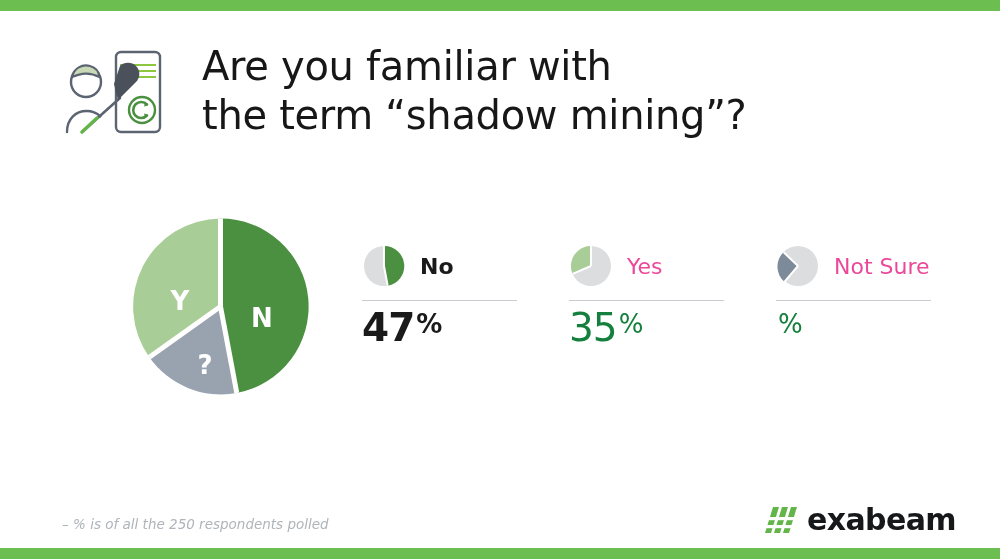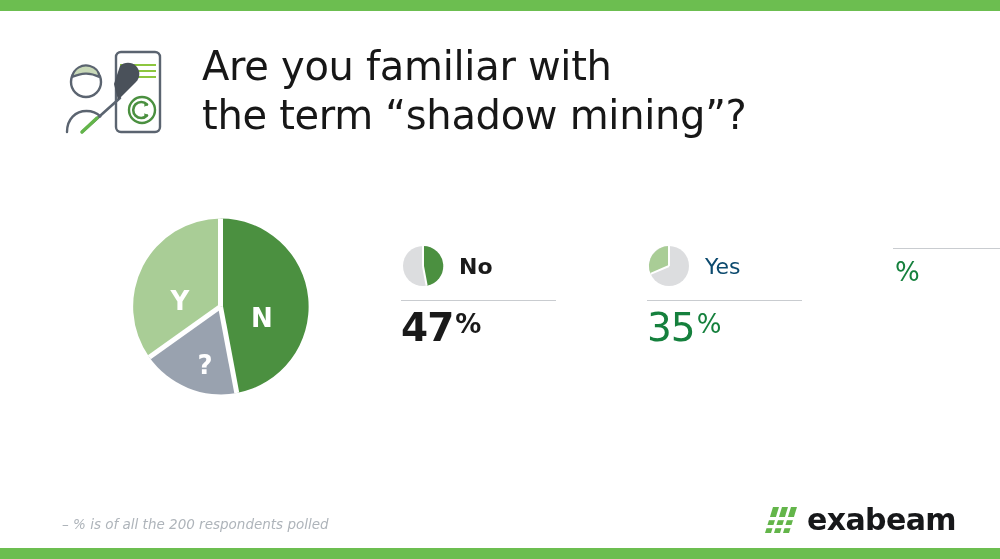--- a/index.html
+++ b/index.html
@@ -75,21 +75,20 @@
   
   .stats {
     position: absolute;
     left: 362px;
     top: 240px;
     display: flex;
     gap: 52px;
   }
   .stat {
     width: 155px;
-    margin-left: 39px;
   }
   .stat-head {
     display: flex;
     align-items: center;
     height: 52px;
   }
   .stat-mini {
     flex: 0 0 auto;
     width: 44px;
     height: 44px;
@@ -124,21 +123,21 @@
     font-family: "DejaVu Sans", sans-serif;
     margin-left: 2px;
     margin-top: 2px;
     line-height: 1;
   }
 
   .stat.primary .stat-label,
   .stat.primary .stat-num,
   .stat.primary .stat-pct { color: #1a1a1a; font-weight: 700; }
 
-  .stat.secondary .stat-label { color: #0c4a6e; font-weight: 400; }
+  .stat.secondary .stat-label { color: #ec4899; font-weight: 400; }
   .stat.secondary .stat-num,
   .stat.secondary .stat-pct { color: #15803d; font-weight: 400; }
 
   
   .footnote {
     position: absolute;
     left: 62px;
     bottom: 27px;
     font-size: 13.5px;
     font-style: italic;
@@ -258,29 +257,41 @@
         <div class="stat-label">Yes</div>
       </div>
       <div class="stat-rule"></div>
       <div class="stat-value">
         <span class="stat-num">35</span>
         <span class="stat-pct">%</span>
       </div>
     </div>
 
     <div class="stat secondary">
+      <div class="stat-head">
+        <div class="stat-mini">
+          <svg viewBox="0 0 44 44" width="44" height="44" xmlns="http://www.w3.org/2000/svg">
+            <circle cx="22" cy="22" r="20" fill="#dcdddf"></circle>
+
+            <path d="M22 22 L7.6 8.2 A20 20 0 0 0 8.4 37.8 Z" fill="#7d8a99"></path>
+            <line x1="22" y1="22" x2="7.6" y2="8.2" stroke="#ffffff" stroke-width="2"></line>
+            <line x1="22" y1="22" x2="8.4" y2="37.8" stroke="#ffffff" stroke-width="2"></line>
+          </svg>
+        </div>
+        <div class="stat-label">Not Sure</div>
+      </div>
       <div class="stat-rule"></div>
       <div class="stat-value">
         <span class="stat-pct">%</span>
       </div>
     </div>
 
   </div>
 
-  <div class="footnote">– % is of all the 200 respondents polled</div>
+  <div class="footnote">– % is of all the 250 respondents polled</div>
 
   <div class="logo">
     <div class="logo-mark">
       <svg viewBox="0 0 34 26" width="34" height="26" xmlns="http://www.w3.org/2000/svg">
         <path d="M8 0 L14 0 L6 26 L0 26 Z" fill="#63b54a"></path>
         <path d="M17 0 L23 0 L15 26 L9 26 Z" fill="#63b54a"></path>
         <path d="M26 0 L32 0 L24 26 L18 26 Z" fill="#63b54a"></path>
         <rect x="0" y="10" width="34" height="3.2" fill="#ffffff"></rect>
         <rect x="0" y="18" width="34" height="3.2" fill="#ffffff"></rect>
       </svg>

